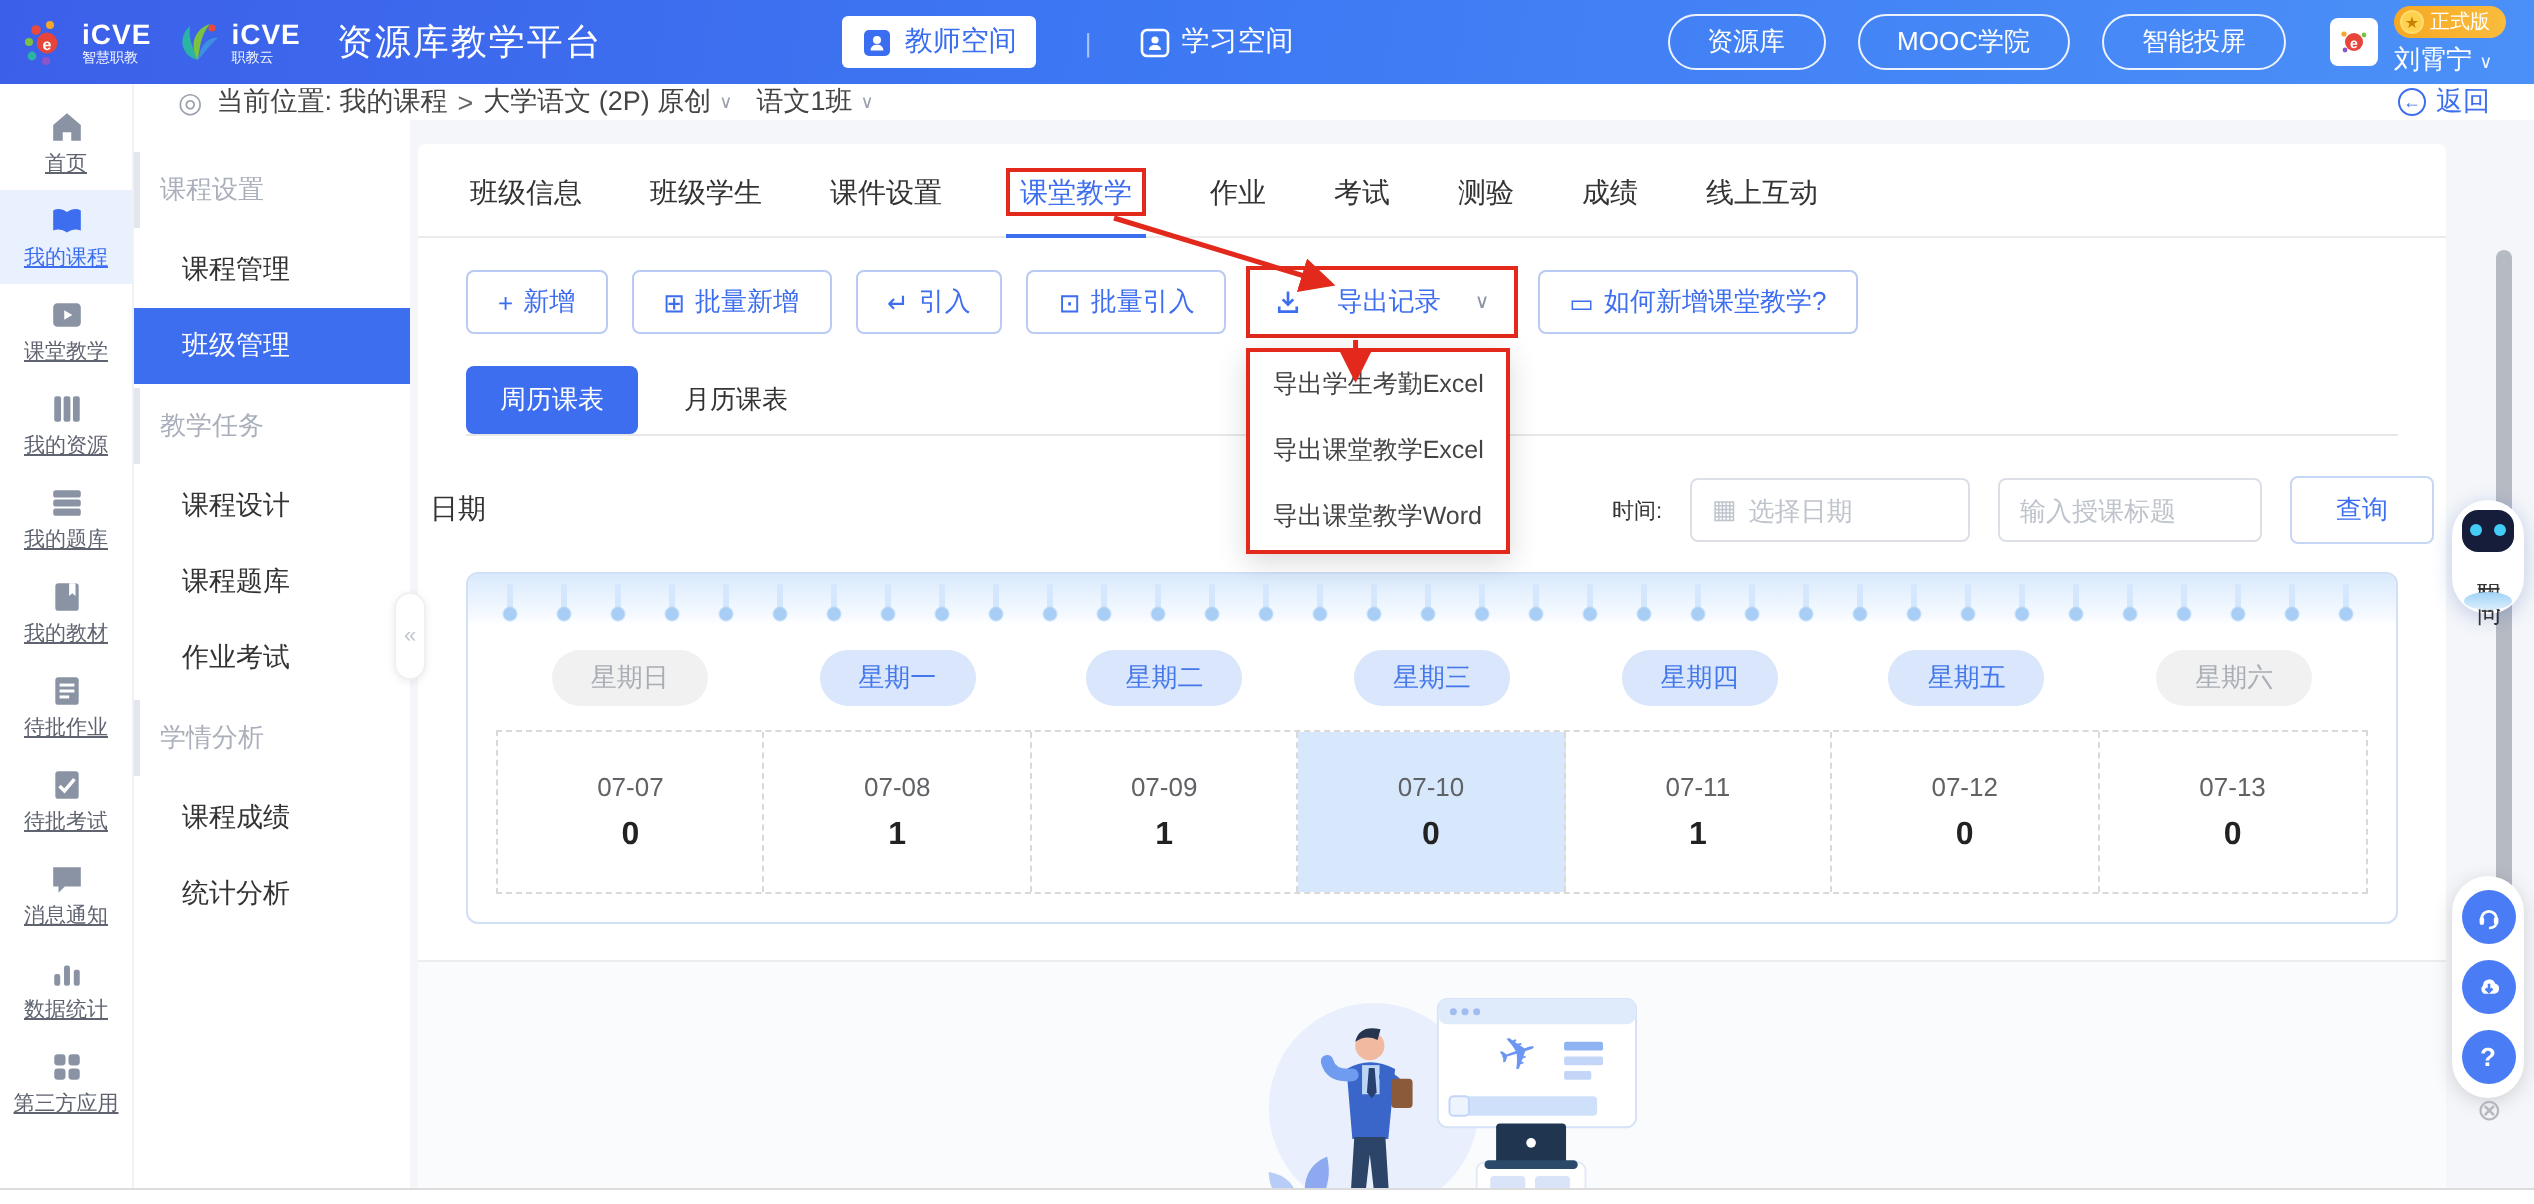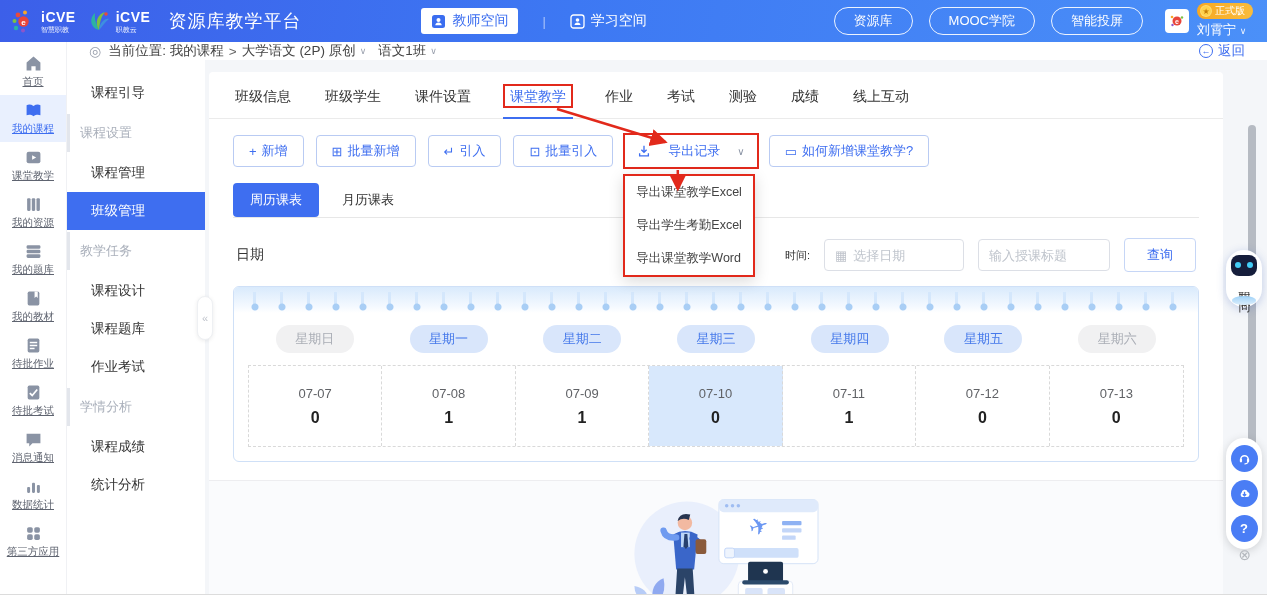--- a/index.html
+++ b/index.html
@@ -65,21 +65,21 @@
   .tb-glyph { font-size:13px; }
   .export-wrap { position:relative; }
   .export-btn { display:flex; align-items:center; gap:17px; color:#3e6ef0; padding:7px 12px; font-size:13px; cursor:pointer; box-shadow:0 0 0 2px #e2291b; background:#fff; }
   .dropdown { position:absolute; top:calc(100% + 7px); left:-2px; background:#fff; border:2px solid #e2291b; box-shadow:0 4px 14px rgba(0,0,0,.15); z-index:50; }
   .dropdown-item { padding:8px 11px; font-size:12.5px; color:#444; white-space:nowrap; cursor:pointer; }
 
   
   .view-tabs { display:flex; gap:6px; margin:16px 24px 0; border-bottom:1px solid #e7e7e7; align-items:flex-end; }
   .vtab { padding:8px 17px; font-size:13px; color:#333; cursor:pointer; border-radius:4px 4px 0 0; }
   .vtab.active { background:#3e6ef0; color:#fff; border-radius:4px; }
-  .filter-row { display:flex; align-items:center; margin:20px 27px 0; }
+  .filter-row { display:flex; align-items:center; margin:20px 6px 0; }
   .filter-label { font-size:14px; color:#333; }
   .filter-right { margin-left:auto; display:flex; align-items:center; gap:14px; }
   .time-label { font-size:11px; color:#333; }
   .inp { height:32px; border:1px solid #dcdfe6; border-radius:4px; background:#fff; display:flex; align-items:center; padding:0 10px; gap:6px; }
   .inp input { border:none; outline:none; width:100%; font-size:13px; color:#333; font-family:inherit; background:transparent; }
   .inp input::placeholder { color:#bfc4cc; }
   .date-inp { width:140px; }
   .title-inp { width:132px; }
   .cal-ico { color:#c0c4cc; font-size:13px; }
   .search-btn { border:1px solid #c6d6f6; color:#3e6ef0; background:#fff; border-radius:4px; padding:7px 22px; font-size:13px; cursor:pointer; font-family:Liberation Sans, sans-serif; }
@@ -301,21 +301,20 @@
       <span class="crumb-caret">∨</span>
       <span class="back-link">
         <span class="back-circ">←</span>
         <span>返回</span>
       </span>
     </div>
 
     <div class="content-row">
 
       <nav class="course-menu">
-        <div class="menu-link">课程引导</div>
         <div class="menu-section">课程设置</div>
         <div class="menu-link">课程管理</div>
         <div class="menu-link active">班级管理</div>
         <div class="menu-section">教学任务</div>
         <div class="menu-link">课程设计</div>
         <div class="menu-link">课程题库</div>
         <div class="menu-link">作业考试</div>
         <div class="menu-section">学情分析</div>
         <div class="menu-link">课程成绩</div>
         <div class="menu-link">统计分析</div>
@@ -358,22 +357,22 @@
             <div class="export-wrap">
               <div class="export-btn" id="annot-export">
                 <svg width="14" height="14" viewBox="0 0 16 16">
                   <path d="M8 2v7M5 6.5 8 9.5 11 6.5" stroke="#3e6ef0" stroke-width="1.5" fill="none"></path>
                   <path d="M3 10.5v3h10v-3" stroke="#3e6ef0" stroke-width="1.5" fill="none"></path>
                 </svg>
                 <span>导出记录</span>
                 <span style="color:#8a93a4;font-size:10px">∨</span>
               </div>
               <div class="dropdown" id="annot-dropdown">
+                <div class="dropdown-item">导出学生考勤Excel</div>
                 <div class="dropdown-item">导出课堂教学Excel</div>
-                <div class="dropdown-item">导出学生考勤Excel</div>
                 <div class="dropdown-item">导出课堂教学Word</div>
               </div>
             </div>
 
             <button class="tb-btn">
                 <span class="tb-glyph">▭</span>
                 <span>如何新增课堂教学?</span>
               </button>
           </div>
 

